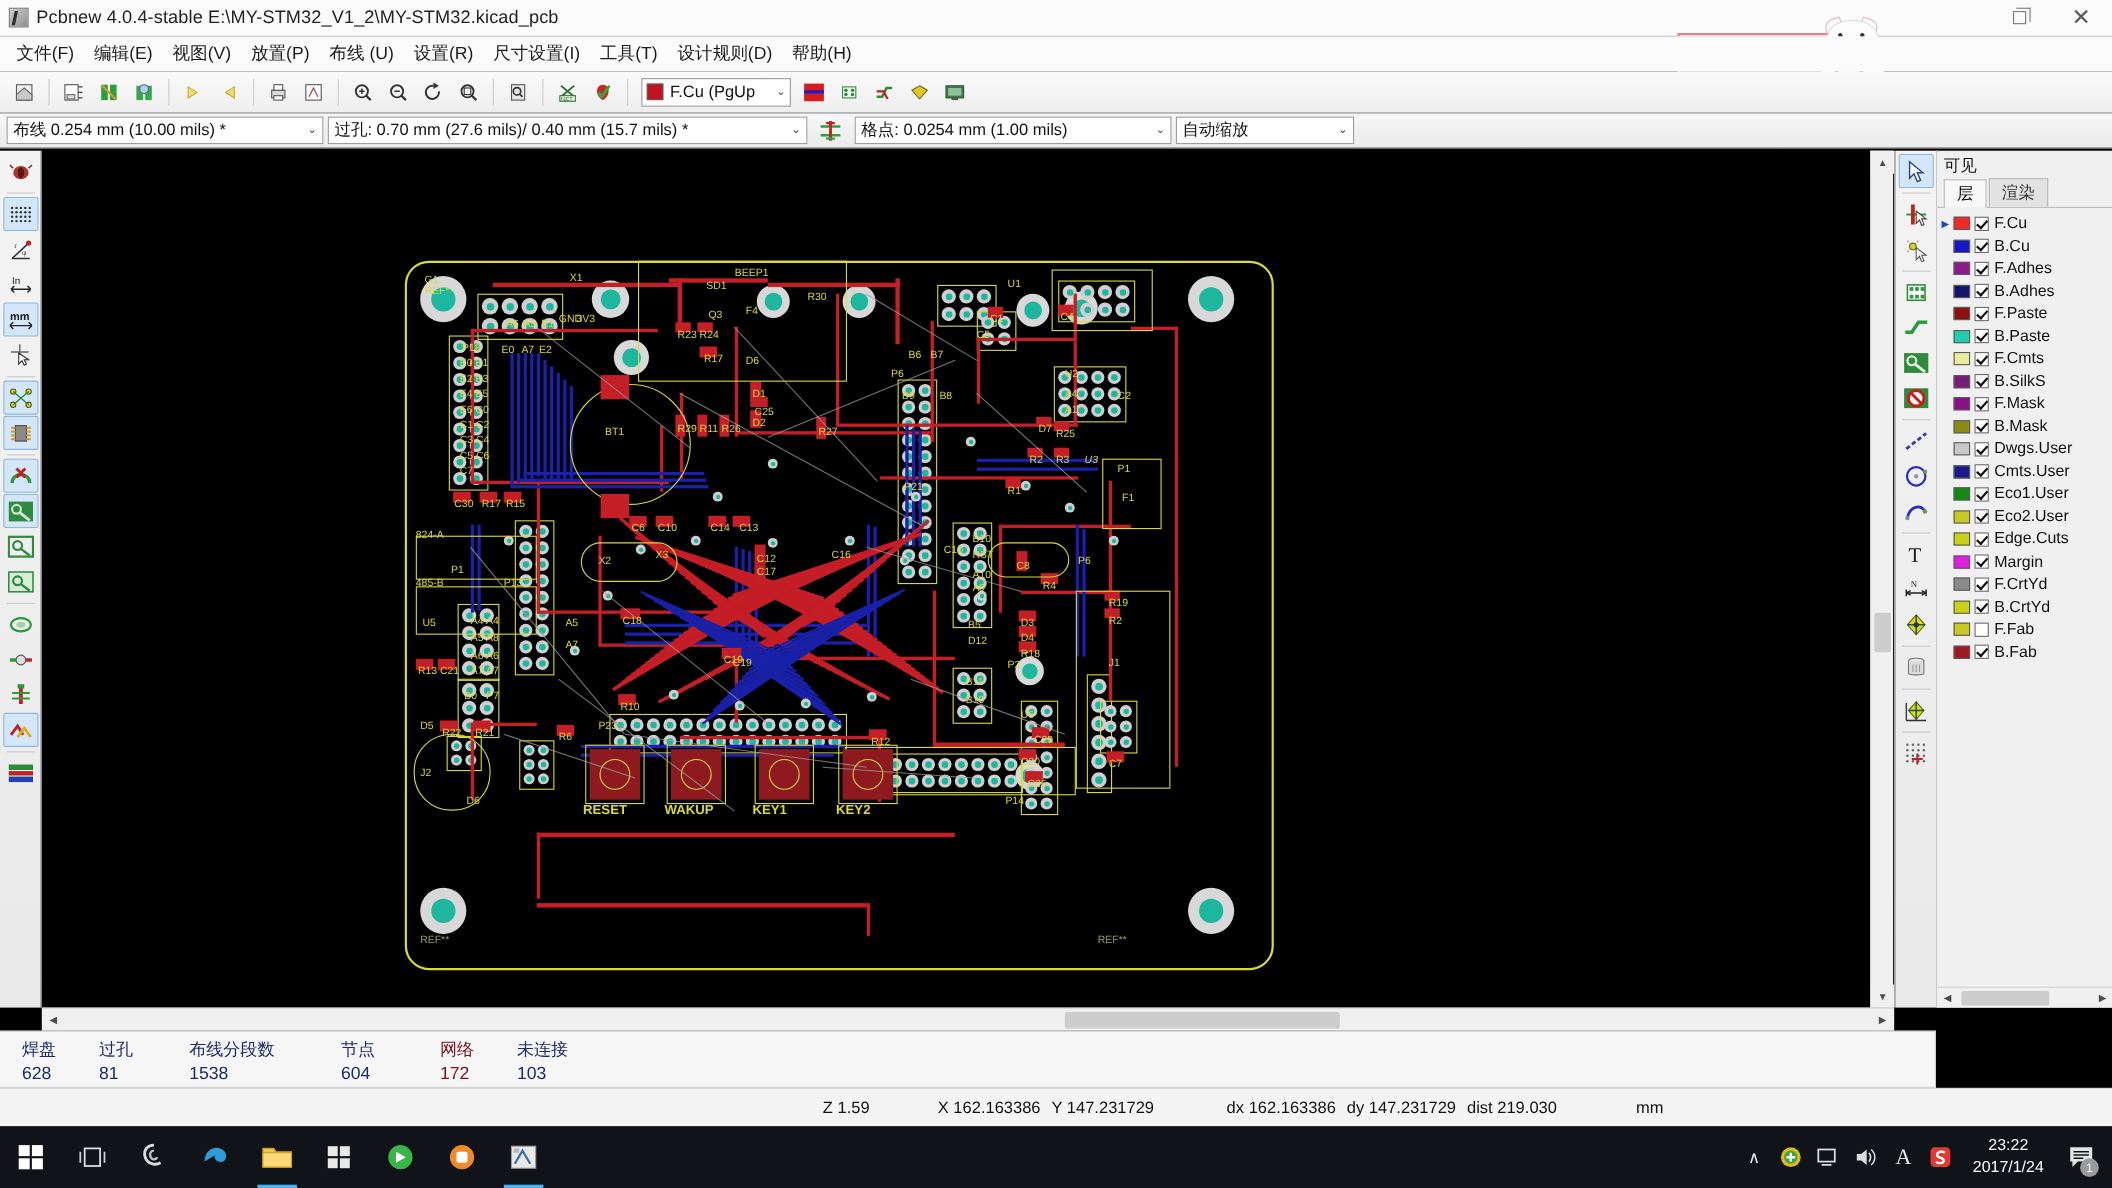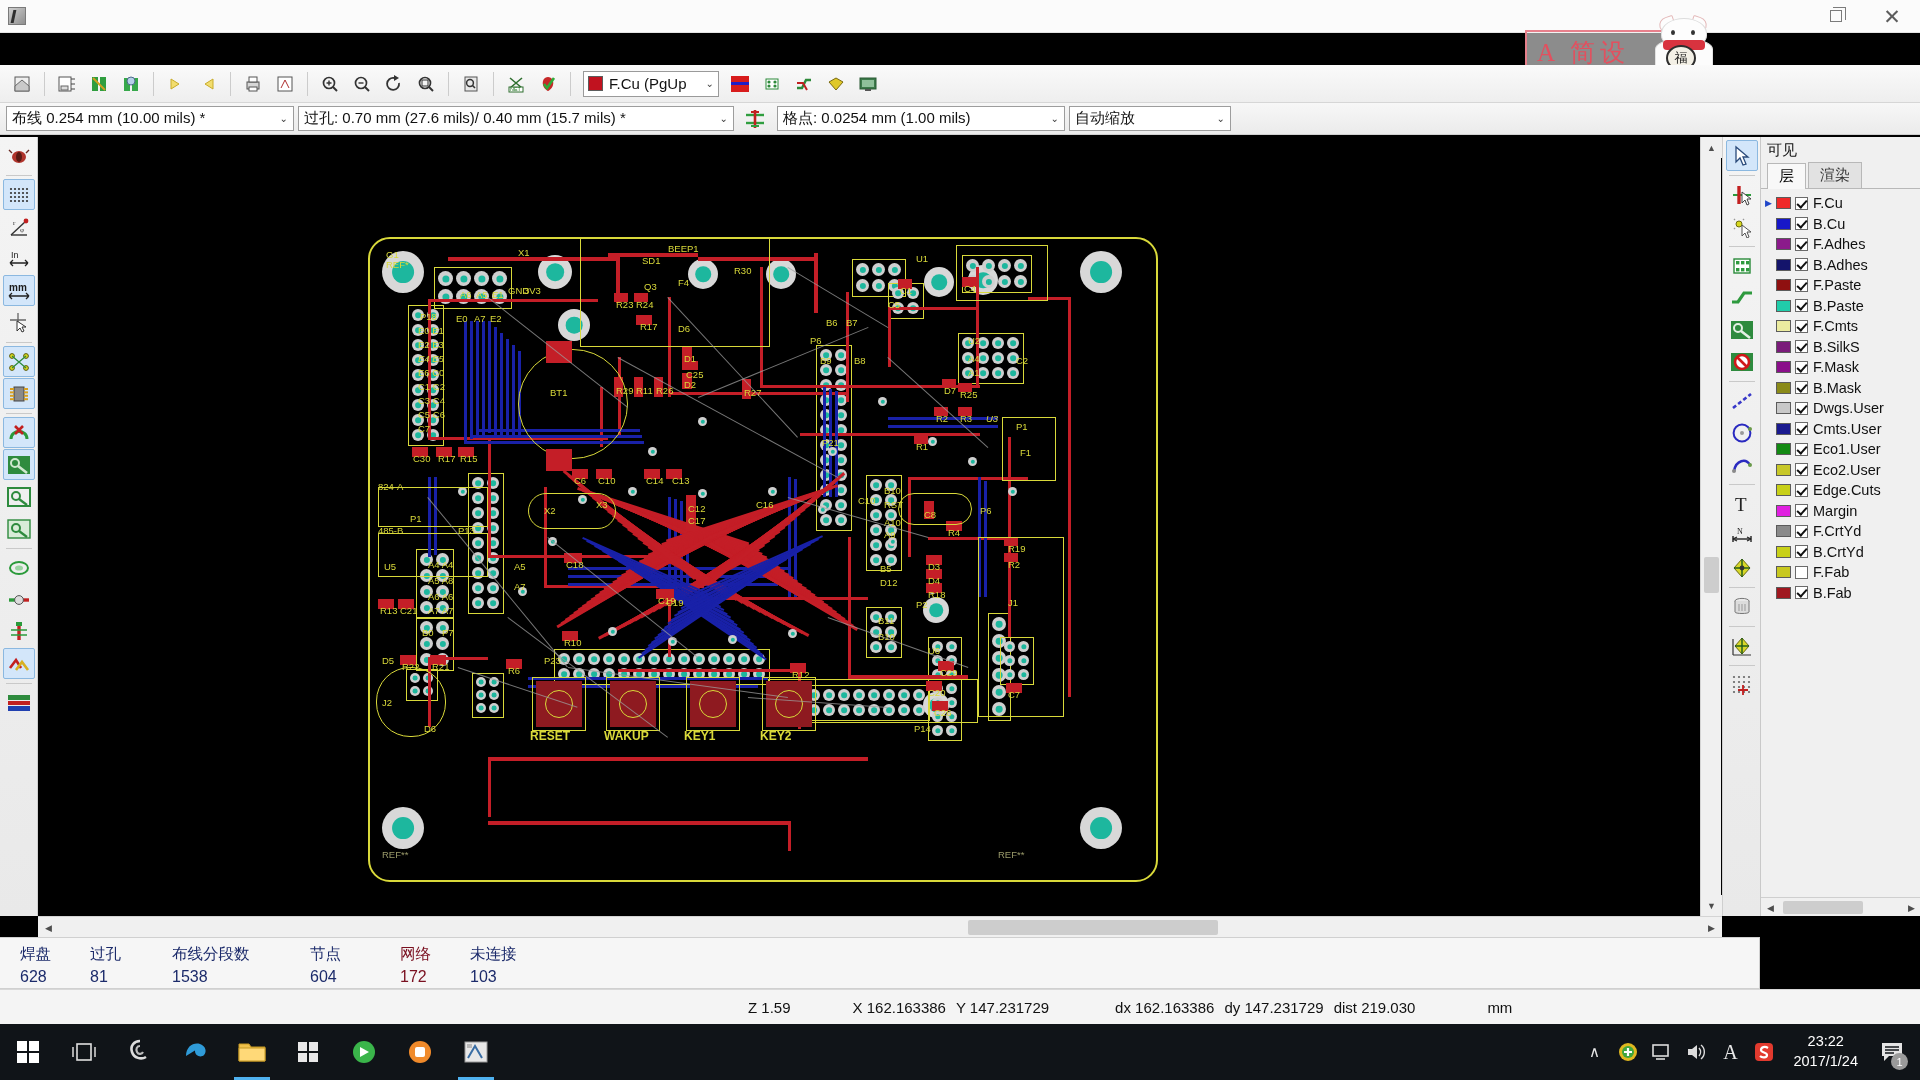--- a/index.html
+++ b/index.html
@@ -201,20 +201,21 @@
 </head>
 <body>
 
 <div id="app">
 
   <div class="topstrip"></div>
   <div class="topcircle">68</div>
 
   <div class="titlebar">
     <div class="tb-icon"></div>
+    <div class="tb-title">Pcbnew 4.0.4-stable E:\MY-STM32_V1_2\MY-STM32.kicad_pcb</div>
     <div class="tb-btns">
       <div class="tb-btn restore">
           <span></span>
         </div>
       <div class="tb-btn close">
           <span>✕</span>
         </div>
     </div>
   </div>
 
@@ -226,20 +227,32 @@
         <div class="ear2"></div>
       <div class="head"></div>
         <div class="eye1"></div>
         <div class="eye2"></div>
       <div class="body"></div>
         <div class="scarf"></div>
       <div class="coin">福</div>
     </div>
   </div>
 
+  <div class="menubar" id="menubar">
+      <div class="menu-item">文件(F)</div>
+      <div class="menu-item">编辑(E)</div>
+      <div class="menu-item">视图(V)</div>
+      <div class="menu-item">放置(P)</div>
+      <div class="menu-item">布线 (U)</div>
+      <div class="menu-item">设置(R)</div>
+      <div class="menu-item">尺寸设置(I)</div>
+      <div class="menu-item">工具(T)</div>
+      <div class="menu-item">设计规则(D)</div>
+      <div class="menu-item">帮助(H)</div>
+    </div>
 
   <div class="toolbar1">
     <div class="tbtn">
       <svg width="20" height="20" viewBox="0 0 20 20">
           <rect x="3" y="3" width="14" height="14" fill="#efefef" stroke="#5b5b5b"></rect>
           <path d="M3 12 L10 6 L17 12 L17 17 L3 17 Z" fill="#c9c9c9" stroke="#6a6a6a"></path>
         </svg>
     </div>
     <div class="tsep"></div>
     <div class="tbtn">
@@ -1150,21 +1163,21 @@
         <div class="silk-txt" style="left: 108px; top: 52px;">A5</div>
         <div class="silk-txt" style="left: 124px; top: 52px;">E1</div>
         <div class="silk-txt" style="left: 140px; top: 48px;">GND</div>
         <div class="silk-txt" style="left: 156px; top: 48px;">3V3</div>
         <div class="silk-txt" style="left: 88px; top: 76px;">E0</div>
         <div class="silk-txt" style="left: 106px; top: 76px;">A7</div>
         <div class="silk-txt" style="left: 122px; top: 76px;">E2</div>
         <div class="silk-txt" style="left: 52px; top: 74px;">P18</div>
         <div class="silk-txt" style="left: 50px; top: 88px;">E0 E1</div>
         <div class="silk-txt" style="left: 50px; top: 102px;">E2 E3</div>
-        <div class="silk-txt" style="left: 50px; top: 116px; font-style: italic;">E4 E5</div>
+        <div class="silk-txt" style="left: 50px; top: 116px;">E4 E5</div>
         <div class="silk-txt" style="left: 50px; top: 130px;">E6 C0</div>
         <div class="silk-txt" style="left: 50px; top: 144px;">C1 C2</div>
         <div class="silk-txt" style="left: 50px; top: 158px;">C3 C4</div>
         <div class="silk-txt" style="left: 50px; top: 172px;">C5 C6</div>
         <div class="silk-txt" style="left: 50px; top: 186px;">C7</div>
         <div class="silk-txt" style="left: 45px; top: 216px;">C30</div>
         <div class="silk-txt" style="left: 70px; top: 216px;">R17</div>
         <div class="silk-txt" style="left: 92px; top: 216px;">R15</div>
         <div class="silk-txt" style="left: 10px; top: 244px;">824-A</div>
         <div class="silk-txt" style="left: 10px; top: 288px;">485-B</div>

